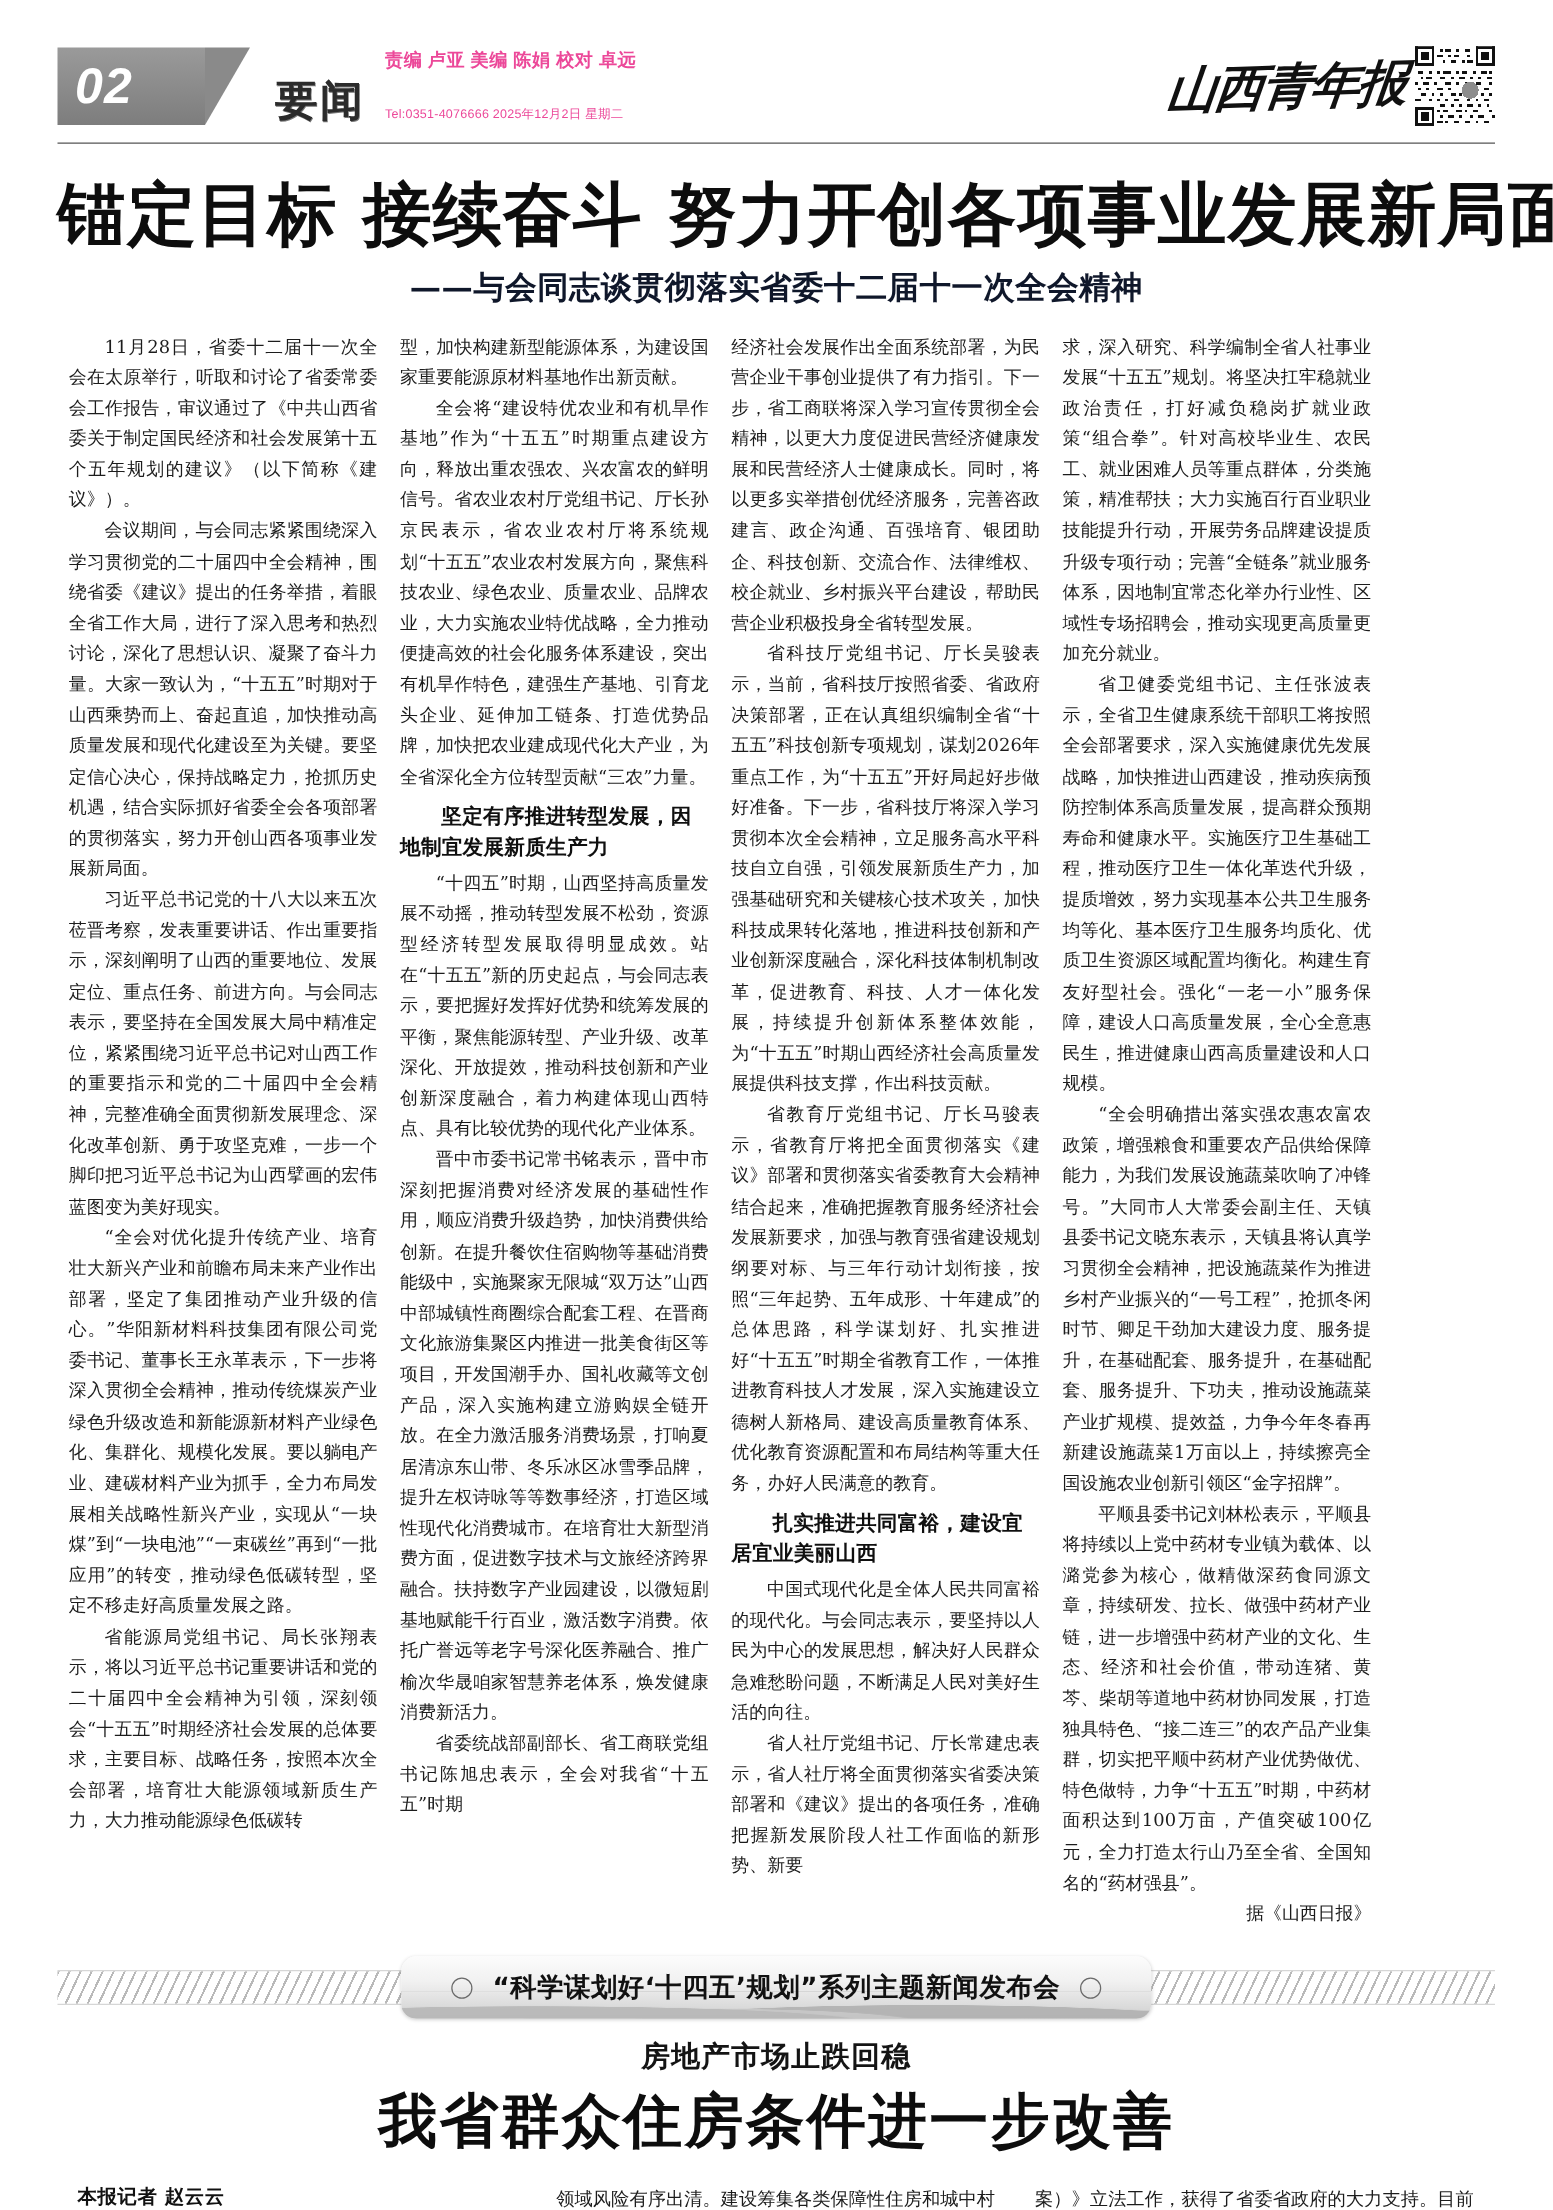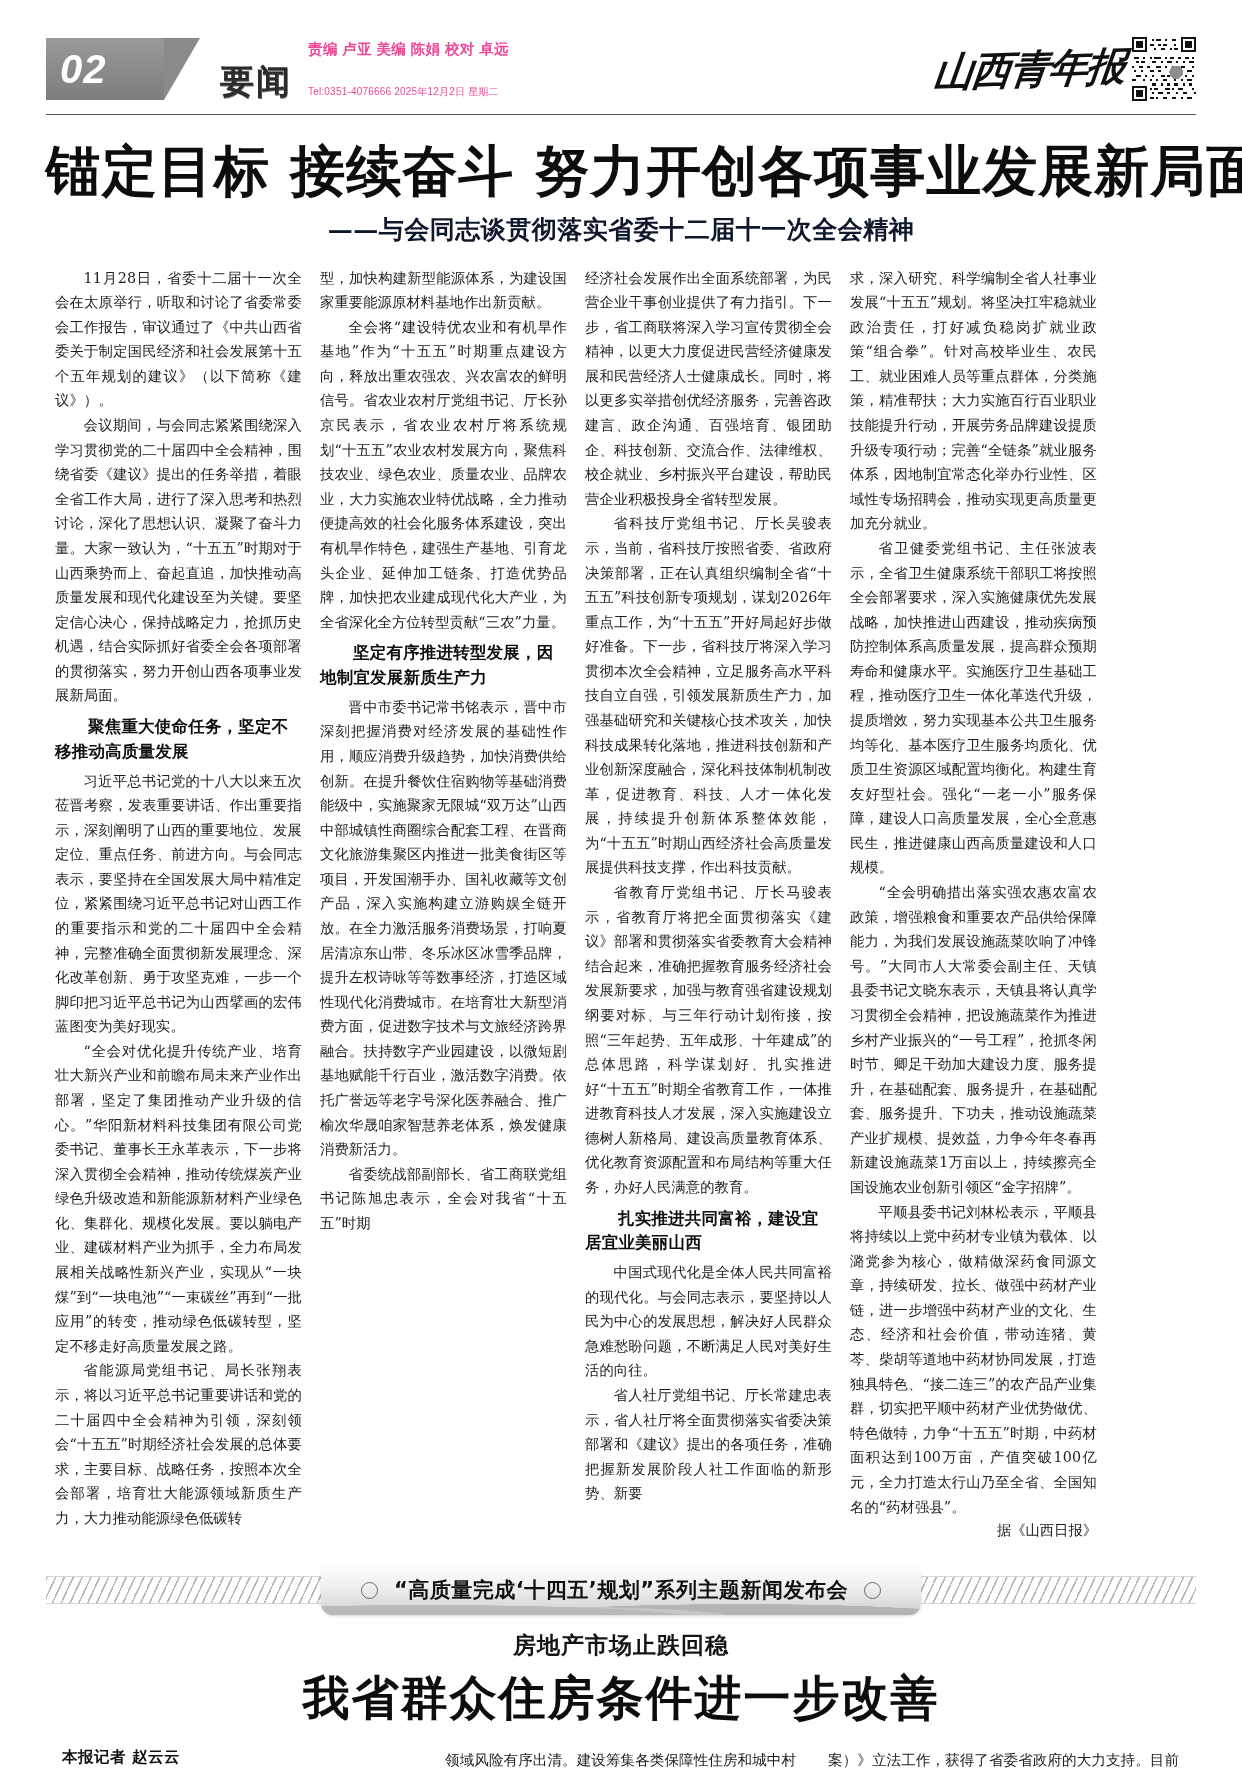--- a/index.html
+++ b/index.html
@@ -424,29 +424,29 @@
 
   <div class="lead-head-wrap">
     <div class="lead-headline">锚定目标 接续奋斗 努力开创各项事业发展新局面</div>
     <div class="lead-subhead">——与会同志谈贯彻落实省委十二届十一次全会精神</div>
   </div>
 
   <div class="cols4">
     <div class="col">
         <p class="body">11月28日，省委十二届十一次全会在太原举行，听取和讨论了省委常委会工作报告，审议通过了《中共山西省委关于制定国民经济和社会发展第十五个五年规划的建议》（以下简称《建议》）。</p>
         <p class="body">会议期间，与会同志紧紧围绕深入学习贯彻党的二十届四中全会精神，围绕省委《建议》提出的任务举措，着眼全省工作大局，进行了深入思考和热烈讨论，深化了思想认识、凝聚了奋斗力量。大家一致认为，“十五五”时期对于山西乘势而上、奋起直追，加快推动高质量发展和现代化建设至为关键。要坚定信心决心，保持战略定力，抢抓历史机遇，结合实际抓好省委全会各项部署的贯彻落实，努力开创山西各项事业发展新局面。</p>
-        <h3 class="sub">聚焦重大使命任务，坚定不移推动高质量发展</h3>
         <p class="body">习近平总书记党的十八大以来五次莅晋考察，发表重要讲话、作出重要指示，深刻阐明了山西的重要地位、发展定位、重点任务、前进方向。与会同志表示，要坚持在全国发展大局中精准定位，紧紧围绕习近平总书记对山西工作的重要指示和党的二十届四中全会精神，完整准确全面贯彻新发展理念、深化改革创新、勇于攻坚克难，一步一个脚印把习近平总书记为山西擘画的宏伟蓝图变为美好现实。</p>
         <p class="body">“全会对优化提升传统产业、培育壮大新兴产业和前瞻布局未来产业作出部署，坚定了集团推动产业升级的信心。”华阳新材料科技集团有限公司党委书记、董事长王永革表示，下一步将深入贯彻全会精神，推动传统煤炭产业绿色升级改造和新能源新材料产业绿色化、集群化、规模化发展。要以躺电产业、建碳材料产业为抓手，全力布局发展相关战略性新兴产业，实现从“一块煤”到“一块电池”“一束碳丝”再到“一批应用”的转变，推动绿色低碳转型，坚定不移走好高质量发展之路。</p>
         <p class="body">省能源局党组书记、局长张翔表示，将以习近平总书记重要讲话和党的二十届四中全会精神为引领，深刻领会“十五五”时期经济社会发展的总体要求，主要目标、战略任务，按照本次全会部署，培育壮大能源领域新质生产力，大力推动能源绿色低碳转</p>
       </div>
     <div class="col">
         <p class="body" style="text-indent: 0px;">型，加快构建新型能源体系，为建设国家重要能源原材料基地作出新贡献。</p>
         <p class="body">全会将“建设特优农业和有机旱作基地”作为“十五五”时期重点建设方向，释放出重农强农、兴农富农的鲜明信号。省农业农村厅党组书记、厅长孙京民表示，省农业农村厅将系统规划“十五五”农业农村发展方向，聚焦科技农业、绿色农业、质量农业、品牌农业，大力实施农业特优战略，全力推动便捷高效的社会化服务体系建设，突出有机旱作特色，建强生产基地、引育龙头企业、延伸加工链条、打造优势品牌，加快把农业建成现代化大产业，为全省深化全方位转型贡献“三农”力量。</p>
         <h3 class="sub">坚定有序推进转型发展，因地制宜发展新质生产力</h3>
+        <p class="body">“十四五”时期，山西坚持高质量发展不动摇，推动转型发展不松劲，资源型经济转型发展取得明显成效。站在“十五五”新的历史起点，与会同志表示，要把握好发挥好优势和统筹发展的平衡，聚焦能源转型、产业升级、改革深化、开放提效，推动科技创新和产业创新深度融合，着力构建体现山西特点、具有比较优势的现代化产业体系。</p>
         <p class="body">晋中市委书记常书铭表示，晋中市深刻把握消费对经济发展的基础性作用，顺应消费升级趋势，加快消费供给创新。在提升餐饮住宿购物等基础消费能级中，实施聚家无限城“双万达”山西中部城镇性商圈综合配套工程、在晋商文化旅游集聚区内推进一批美食街区等项目，开发国潮手办、国礼收藏等文创产品，深入实施构建立游购娱全链开放。在全力激活服务消费场景，打响夏居清凉东山带、冬乐冰区冰雪季品牌，提升左权诗咏等等数事经济，打造区域性现代化消费城市。在培育壮大新型消费方面，促进数字技术与文旅经济跨界融合。扶持数字产业园建设，以微短剧基地赋能千行百业，激活数字消费。依托广誉远等老字号深化医养融合、推广榆次华晟咱家智慧养老体系，焕发健康消费新活力。</p>
         <p class="body">省委统战部副部长、省工商联党组书记陈旭忠表示，全会对我省“十五五”时期</p>
       </div>
     <div class="col">
         <p class="body" style="text-indent: 0px;">经济社会发展作出全面系统部署，为民营企业干事创业提供了有力指引。下一步，省工商联将深入学习宣传贯彻全会精神，以更大力度促进民营经济健康发展和民营经济人士健康成长。同时，将以更多实举措创优经济服务，完善咨政建言、政企沟通、百强培育、银团助企、科技创新、交流合作、法律维权、校企就业、乡村振兴平台建设，帮助民营企业积极投身全省转型发展。</p>
         <p class="body">省科技厅党组书记、厅长吴骏表示，当前，省科技厅按照省委、省政府决策部署，正在认真组织编制全省“十五五”科技创新专项规划，谋划2026年重点工作，为“十五五”开好局起好步做好准备。下一步，省科技厅将深入学习贯彻本次全会精神，立足服务高水平科技自立自强，引领发展新质生产力，加强基础研究和关键核心技术攻关，加快科技成果转化落地，推进科技创新和产业创新深度融合，深化科技体制机制改革，促进教育、科技、人才一体化发展，持续提升创新体系整体效能，为“十五五”时期山西经济社会高质量发展提供科技支撑，作出科技贡献。</p>
         <p class="body">省教育厅党组书记、厅长马骏表示，省教育厅将把全面贯彻落实《建议》部署和贯彻落实省委教育大会精神结合起来，准确把握教育服务经济社会发展新要求，加强与教育强省建设规划纲要对标、与三年行动计划衔接，按照“三年起势、五年成形、十年建成”的总体思路，科学谋划好、扎实推进好“十五五”时期全省教育工作，一体推进教育科技人才发展，深入实施建设立德树人新格局、建设高质量教育体系、优化教育资源配置和布局结构等重大任务，办好人民满意的教育。</p>
         <h3 class="sub">扎实推进共同富裕，建设宜居宜业美丽山西</h3>
         <p class="body">中国式现代化是全体人民共同富裕的现代化。与会同志表示，要坚持以人民为中心的发展思想，解决好人民群众急难愁盼问题，不断满足人民对美好生活的向往。</p>
         <p class="body">省人社厅党组书记、厅长常建忠表示，省人社厅将全面贯彻落实省委决策部署和《建议》提出的各项任务，准确把握新发展阶段人社工作面临的新形势、新要</p>
@@ -458,21 +458,21 @@
         <p class="body">平顺县委书记刘林松表示，平顺县将持续以上党中药材专业镇为载体、以潞党参为核心，做精做深药食同源文章，持续研发、拉长、做强中药材产业链，进一步增强中药材产业的文化、生态、经济和社会价值，带动连猪、黄芩、柴胡等道地中药材协同发展，打造独具特色、“接二连三”的农产品产业集群，切实把平顺中药材产业优势做优、特色做特，力争“十五五”时期，中药材面积达到100万亩，产值突破100亿元，全力打造太行山乃至全省、全国知名的“药材强县”。</p>
         <p class="source">据《山西日报》</p>
       </div>
   </div>
 
   <div class="banner-zone">
     <div class="hatch left"></div>
     <div class="hatch right"></div>
     <div class="banner-plate">
       <span class="ring"></span>
-      <span class="banner-text">“高质量完成‘十四五’规划”系列主题新闻发布会</span>
+      <span class="banner-text">“科学谋划好‘十四五’规划”系列主题新闻发布会</span>
       <span class="ring"></span>
     </div>
   </div>
 
   <div class="a2-head">
     <div class="a2-kicker">房地产市场止跌回稳</div>
     <div class="a2-title">我省群众住房条件进一步改善</div>
   </div>
 
   <div class="cols3">

